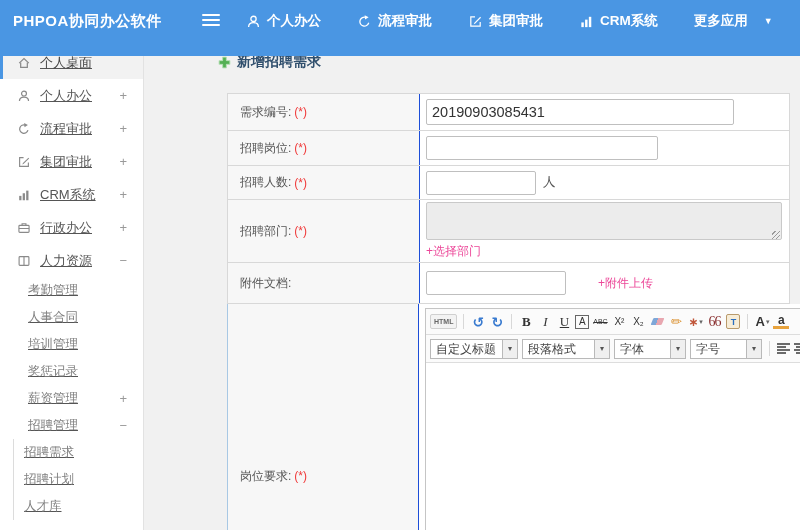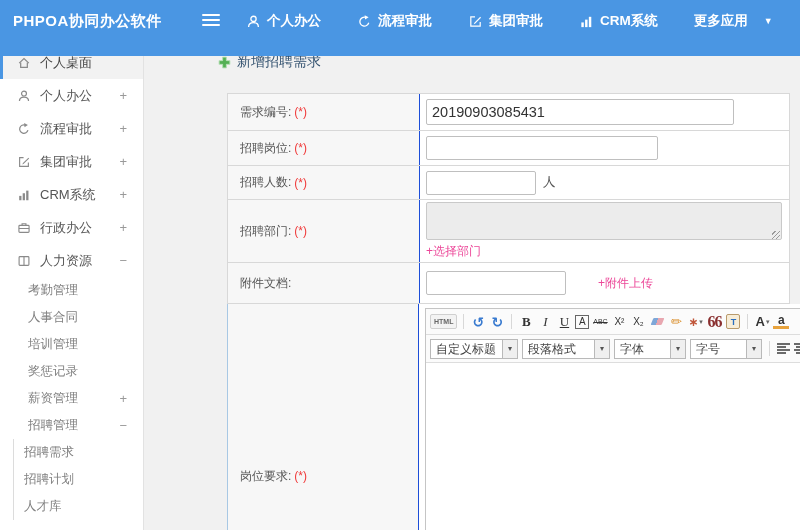--- a/index.html
+++ b/index.html
@@ -11,33 +11,33 @@
   .logo { position:absolute; left:13px; top:0; line-height:42px; font-size:15px; font-weight:bold; letter-spacing:.5px; }
   .burger { position:absolute; left:202px; top:14px; width:18px; cursor:pointer; }
   .burger i { display:block; height:2px; background:#fff; margin-bottom:3px; border-radius:1px; }
   .topnav { position:absolute; left:246px; top:0; height:42px; display:flex; gap:36px; align-items:center; }
   .nav-item { display:flex; align-items:center; gap:6px; color:#fff; font-size:13.5px; font-weight:bold; cursor:pointer; white-space:nowrap; }
   .nico { width:15px; height:15px; display:inline-block; color:#fff; }
   .nico svg { width:15px; height:15px; display:block; }
   .caret { font-size:9px; margin-left:10px; }
 
   
-  .sidebar { position:absolute; top:42px; left:0; bottom:0; width:144px; background:#fff; border-right:1px solid #e2e2e2; padding-top:4px; }
+  .sidebar { position:absolute; top:42px; left:0; bottom:0; width:144px; background:#fff; border-right:1px solid #e2e2e2; padding-top:4px;text-decoration:underline; }
   .sitem { position:relative; height:33px; display:flex; align-items:center; padding-left:14px; gap:9px; color:#555; font-size:13px; cursor:pointer; border-left:3px solid transparent; }
   .sitem.active { background:#f2f2f2; border-left:3px solid #4a96e3; color:#444; }
   .sico { width:14px; height:14px; color:#8a8a8a; flex:0 0 14px; }
   .sico svg { width:14px; height:14px; display:block; }
   .expand { position:absolute; right:16px; color:#999; font-size:13px; }
   .sub { position:relative; height:27px; line-height:27px; padding-left:28px; font-size:12.5px; color:#808080; cursor:pointer; }
   .subsub-wrap { margin-left:13px; border-left:1px solid #dcdcdc; }
   .subsub { height:27px; line-height:27px; padding-left:10px; font-size:12.5px; color:#808080; cursor:pointer; }
 
   
   .main { position:absolute; left:144px; top:42px; right:0; bottom:0; background:#f1f1f1; }
-  .page-title { position:absolute; left:74px; top:11px; display:flex; align-items:center; gap:6px; font-size:14px; font-weight:normal; color:#31506e; }
+  .page-title { position:absolute; left:74px; top:11px; display:flex; align-items:center; gap:6px; font-size:14px; font-weight:bold; color:#31506e; }
   .plus-ico { width:13px; height:13px; }
   .plus-ico svg { width:13px; height:13px; display:block; }
 
   .form-table { position:absolute; left:83px; top:51px; width:563px; border-top:1px solid #d8d8d8; background:#fff; }
   .frow { display:flex; border:1px solid #d8d8d8; border-top:none; }
   .lcell { width:192px; background:#f7f7f7; border-right:1px solid #1d4ed8; display:flex; align-items:center; padding-left:12px; font-size:12px; color:#555; flex:0 0 192px; }
   .req { color:#f03b3b; font-style:normal; margin-left:3px; font-size:12px; }
   .vcell { flex:1; display:flex; align-items:center; padding-left:6px; background:#fff; position:relative; }
   .vcell.col { flex-direction:column; align-items:flex-start; justify-content:center; }
   .inp { border:1px solid #bfbfbf; border-radius:2px; height:24px; font-size:13px; color:#333; padding:0 5px; font-family:inherit; background:#fff; }
@@ -63,21 +63,21 @@
   .tbtn.bold { font-family:"Liberation Serif","DejaVu Serif",serif; font-weight:bold; font-size:13px; }
   .tbtn.italic { font-family:"Liberation Serif","DejaVu Serif",serif; font-style:italic; font-size:13px; }
   .tbtn.under { font-family:"Liberation Serif","DejaVu Serif",serif; text-decoration:underline; font-size:13px; }
   .tbtn.boxa { border:1px solid #666; font-size:10px; height:14px; min-width:14px; }
   .tbtn.strike { font-size:7px; text-decoration:line-through; letter-spacing:0; }
   .tbtn.supsub { font-size:10px; }
   .eraser { width:11px; height:7px; transform:skewX(-22deg); background:linear-gradient(90deg,#7ea7d8 45%,#e8a7b0 45%); border-radius:1px; }
   .tbtn.brush { color:#d98e2b; font-size:13px; }
   .tbtn.spray { color:#c0563a; font-size:12px; font-weight:bold; }
   .mini-caret { font-size:7px; color:#666; margin-left:1px; }
-  .tbtn.quote { font-family:"Liberation Serif","DejaVu Serif",serif; font-weight:bold; color:#8a2f2f; font-size:16px; letter-spacing:-1px; }
+  .tbtn.quote { font-family:"Liberation Serif","DejaVu Serif",serif; font-weight:normal; color:#8a2f2f; font-size:14px; letter-spacing:-1px; }
   .clip { width:14px; height:15px; border:1px solid #b99a6b; background:#f7edd8; border-radius:2px; display:flex; align-items:center; justify-content:center; font-size:9px; font-weight:bold; color:#2a6fc0; }
   .tbtn.fontcolor { font-size:13px; font-weight:bold; }
   .tbtn.hl { font-size:12px; font-weight:bold; border-bottom:3px solid #e8a33d; height:15px; }
   .dd { display:flex; height:20px; border:1px solid #b9b9b9; background:#fff; cursor:pointer; flex:0 0 auto; }
   .dd .txt { padding:0 5px; font-size:12px; color:#444; line-height:18px; white-space:nowrap; }
   .dd .arr { width:15px; border-left:1px solid #b9b9b9; background:#efefef; display:flex; align-items:center; justify-content:center; font-size:8px; color:#555; }
   .align-ico { width:13px; height:11px; cursor:pointer; background-repeat:no-repeat; flex:0 0 13px; }
   .al-left   { background-image:linear-gradient(#6b6b6b,#6b6b6b),linear-gradient(#6b6b6b,#6b6b6b),linear-gradient(#6b6b6b,#6b6b6b),linear-gradient(#6b6b6b,#6b6b6b); background-size:13px 2px,9px 2px,13px 2px,9px 2px; background-position:0 0,0 3px,0 6px,0 9px; }
   .al-center { background-image:linear-gradient(#6b6b6b,#6b6b6b),linear-gradient(#6b6b6b,#6b6b6b),linear-gradient(#6b6b6b,#6b6b6b),linear-gradient(#6b6b6b,#6b6b6b); background-size:13px 2px,9px 2px,13px 2px,9px 2px; background-position:0 0,2px 3px,0 6px,2px 9px; }
   .editor-body { height:280px; background:#fff; }

